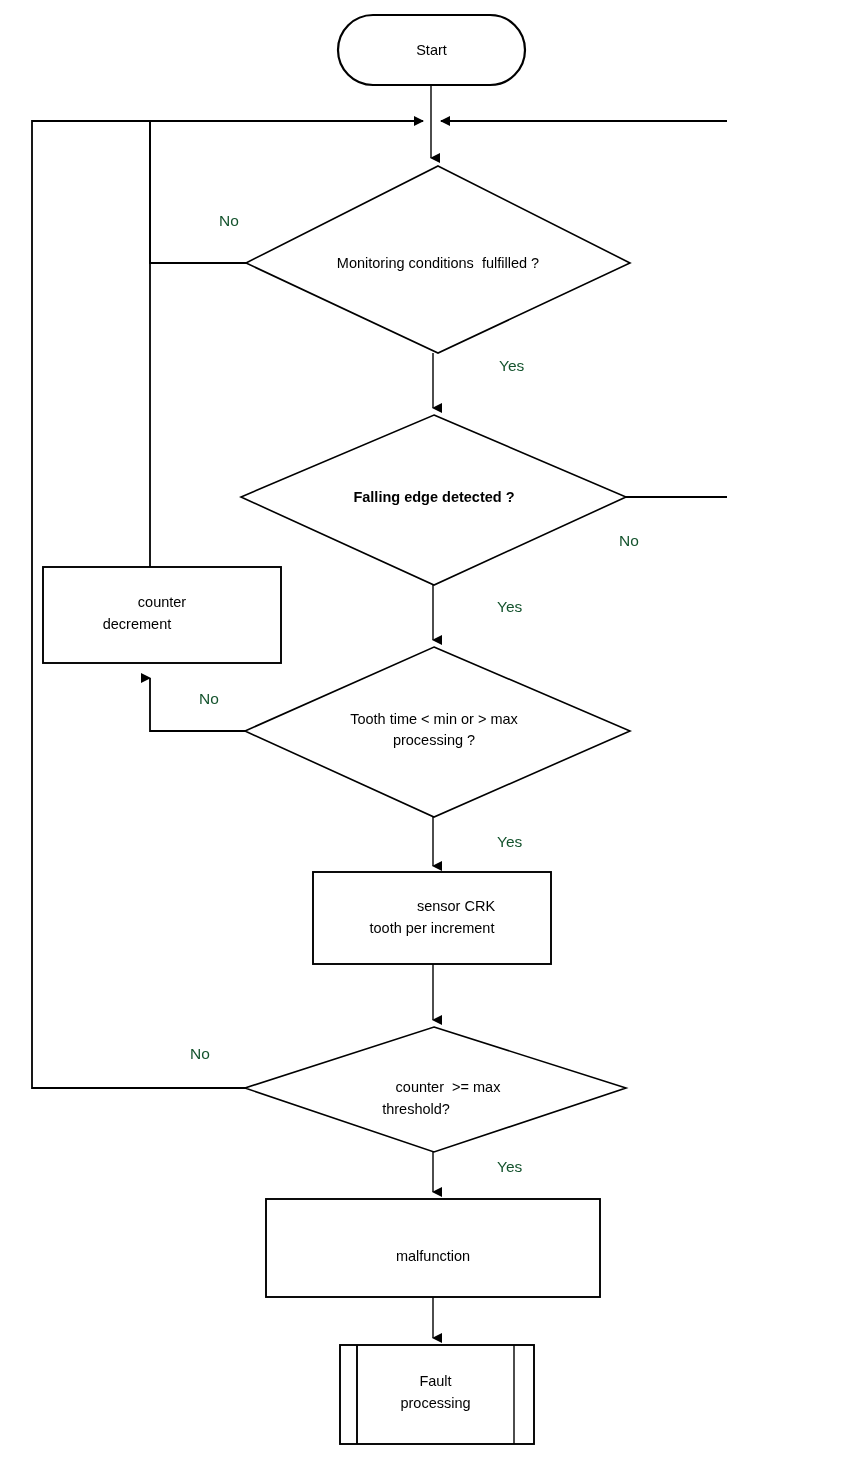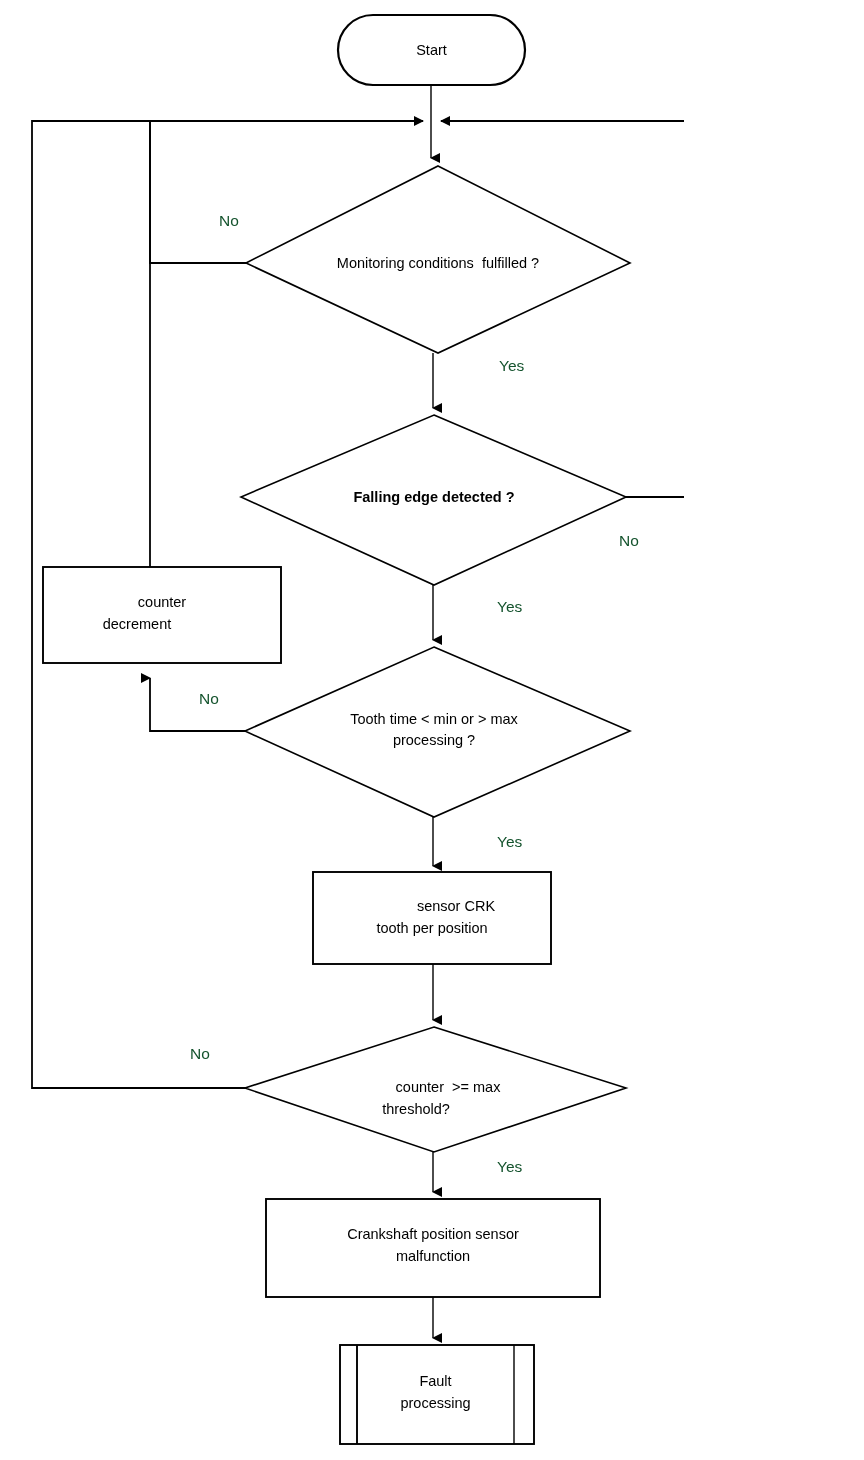--- a/index.html
+++ b/index.html
@@ -1,17 +1,17 @@
 <!DOCTYPE html>
 <html><head>
 <meta charset="utf-8">
 <style>
   html,body{margin:0;padding:0;background:#ffffff;}
   body{font-family:"Liberation Sans","DejaVu Sans",sans-serif;}
-  #canvas{position:relative;width:684px;height:1460px;background:#ffffff;overflow:hidden;}
+  #canvas{position:relative;width:684px;height:1460px;background:#ffffff;overflow:hidden;padding-left:43px;}
   #canvas svg{position:absolute;left:0;top:0;}
   .lbl{position:absolute;font-size:15px;color:#14532d;white-space:pre;line-height:1.25;}
   .nodetext{position:absolute;font-size:14.5px;color:#000;text-align:center;line-height:1.45;white-space:pre;}
   .yn{font-size:15.5px;}
 </style>
 </head>
 <body>
 
 <div id="canvas">
 
@@ -80,26 +80,25 @@
 
   <div class="nodetext" style="left:254px;top:487px;width:360px;font-weight:bold;">Falling edge detected ?</div>
 
   <div class="nodetext" style="left:43px;top:592px;width:238px;">counter</div>
   <div class="nodetext" style="left:18px;top:614px;width:238px;">decrement</div>
 
   <div class="nodetext" style="left:254px;top:709px;width:360px;">Tooth time &lt; min or &gt; max</div>
   <div class="nodetext" style="left:254px;top:730px;width:360px;">processing ?</div>
 
   <div class="nodetext" style="left:337px;top:896px;width:238px;">sensor CRK</div>
-  <div class="nodetext" style="left:313px;top:918px;width:238px;">tooth per position</div>
+  <div class="nodetext" style="left:313px;top:918px;width:238px;">tooth per increment</div>
 
   <div class="nodetext" style="left:278px;top:1077px;width:340px;">counter  &gt;= max</div>
   <div class="nodetext" style="left:246px;top:1099px;width:340px;">threshold?</div>
 
-  <div class="nodetext" style="left:266px;top:1224px;width:334px;">Crankshaft position sensor</div>
   <div class="nodetext" style="left:266px;top:1246px;width:334px;">malfunction</div>
 
   <div class="nodetext" style="left:357px;top:1371px;width:157px;">Fault</div>
   <div class="nodetext" style="left:357px;top:1393px;width:157px;">processing</div>
 
   <div class="lbl yn" style="left:219px;top:211px;">No</div>
   <div class="lbl yn" style="left:499px;top:356px;">Yes</div>
 
   <div class="lbl yn" style="left:619px;top:531px;">No</div>
   <div class="lbl yn" style="left:497px;top:597px;">Yes</div>

